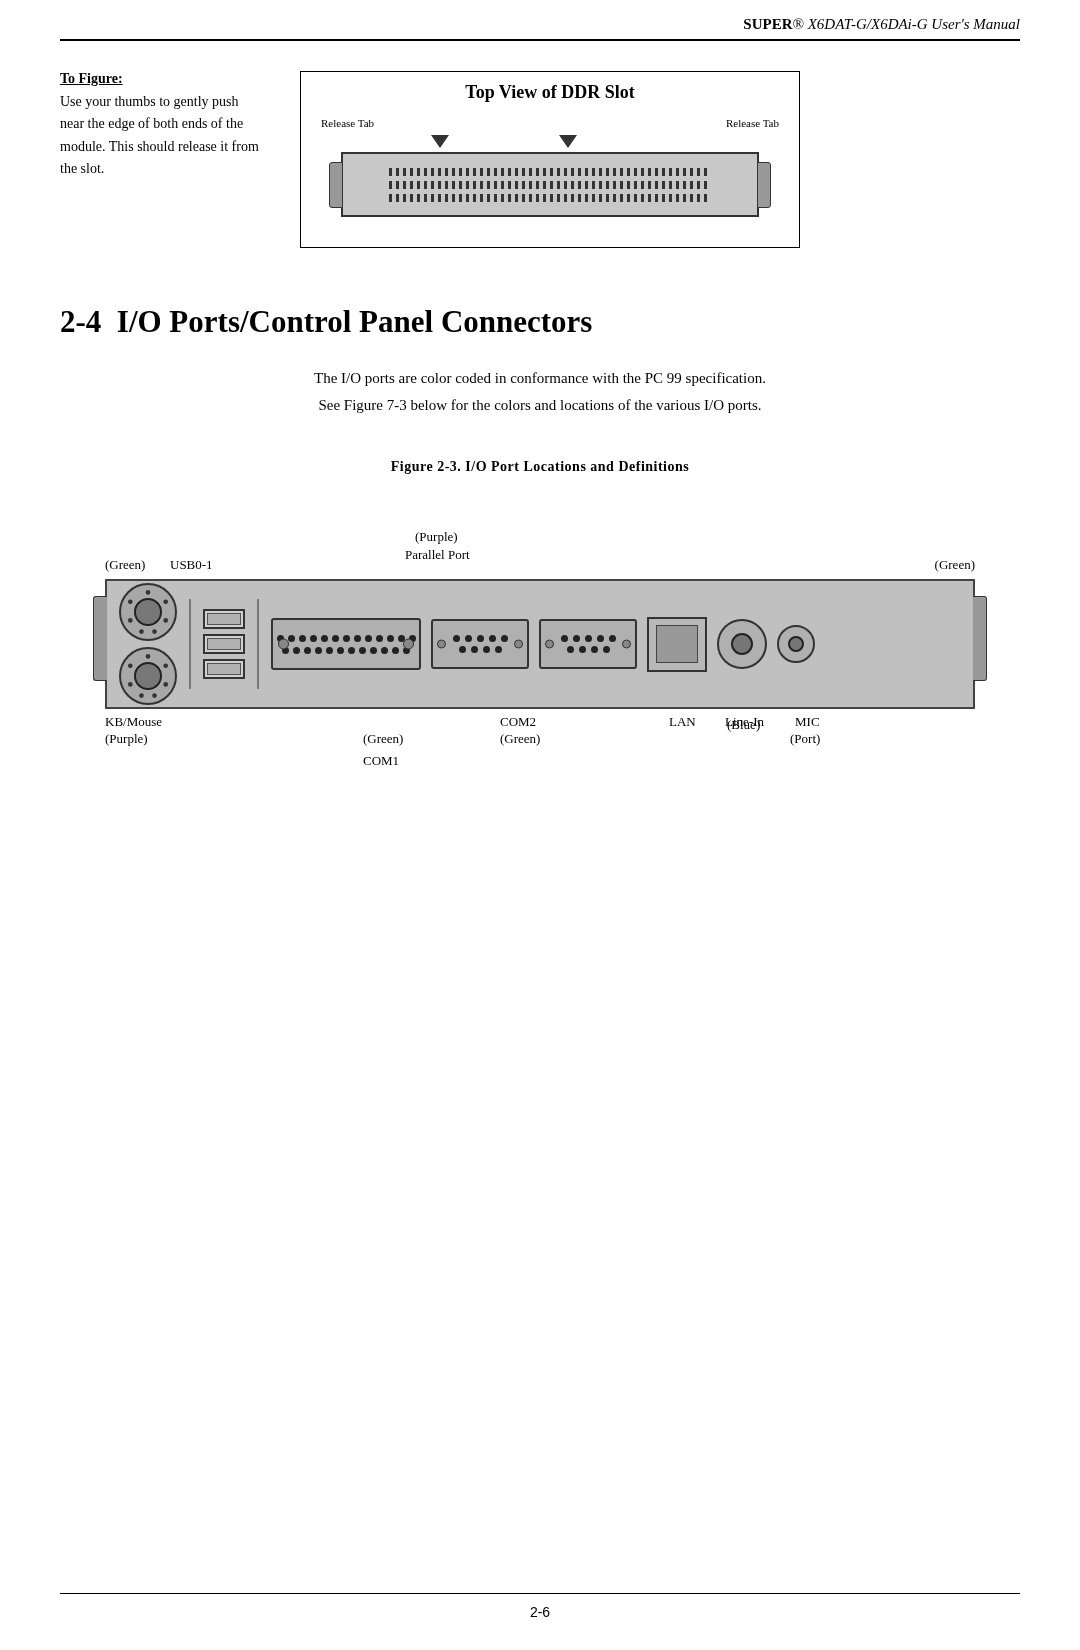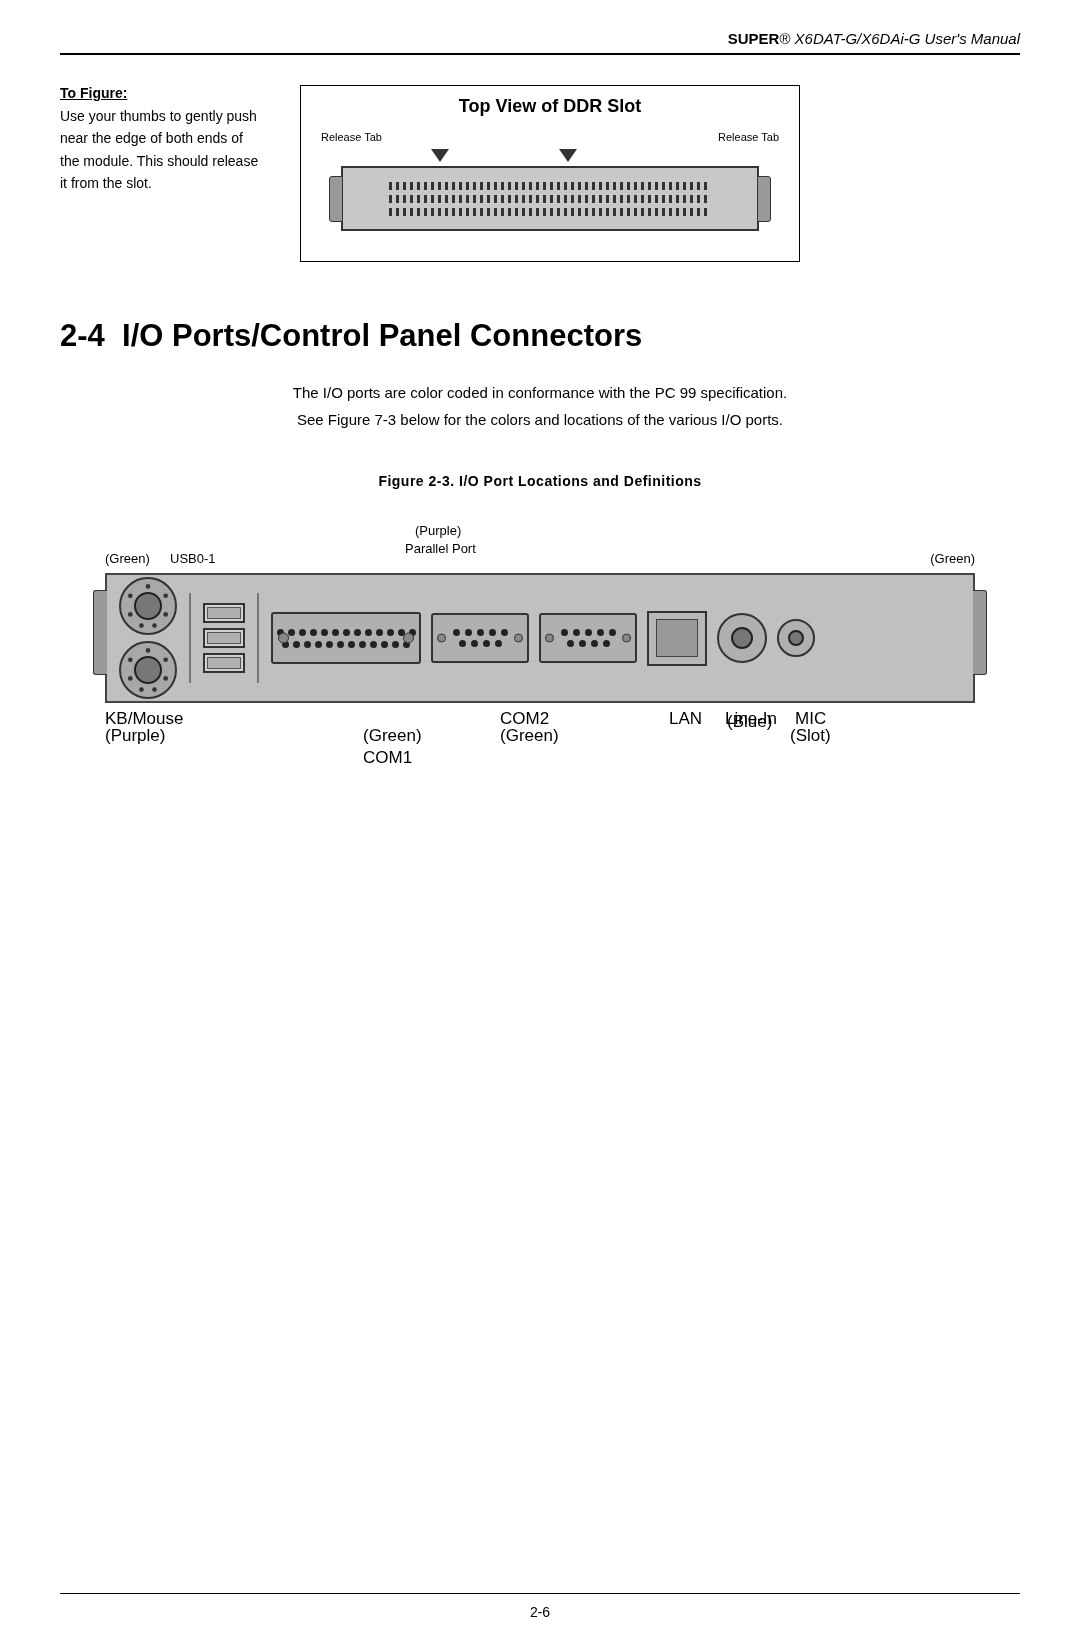--- a/index.html
+++ b/index.html
@@ -9,23 +9,24 @@
       background: #fff;
       font-family: Arial, sans-serif;
       color: #000;
       position: relative;
       overflow: hidden;
     }
 
     .page-container {
       width: 1080px;
       height: 1650px;
-      padding: 30px 60px 40px 60px;
+      padding: 16px 60px 40px 60px;
       display: flex;
       flex-direction: column;
+      font-family: Liberation Serif, serif;
     }
 
     
     .page-header {
       display: flex;
       justify-content: flex-end;
       align-items: center;
       border-bottom: 2px solid #000;
       padding-bottom: 6px;
       margin-bottom: 30px;
@@ -96,21 +97,21 @@
     
     .figure-section {
       display: flex;
       flex-direction: column;
       align-items: center;
     }
 
     .figure-caption {
       font-size: 14px;
       font-weight: bold;
-      margin-bottom: 24px;
+      margin-bottom: 44px;
       letter-spacing: 0.5px;
     }
 
     
     .page-footer {
       position: absolute;
       bottom: 30px;
       left: 0; right: 0;
       text-align: center;
       font-size: 14px;
@@ -139,21 +140,21 @@
 
     .top-label {
       position: absolute;
       font-size: 13px;
       text-align: center;
       line-height: 1.3;
     }
 
     .bottom-label {
       position: absolute;
-      font-size: 17px;
+      font-size: 13px;
       text-align: center;
       line-height: 1.3;
     }
 
     .port-panel-row {
       display: flex;
       align-items: center;
       width: 870px;
       height: 130px;
       border: 2px solid #444;
@@ -586,21 +587,21 @@
         <div class="bottom-label" style="left:258px; top:22px;">(Green)</div>
 
         <div class="bottom-label" style="left:395px; top:5px;">COM2</div>
         <div class="bottom-label" style="left:395px; top:22px;">(Green)</div>
 
         <div class="bottom-label" style="left:564px; top:5px;">LAN</div>
 
         <div class="bottom-label" style="left:620px; top:5px;">Line-In</div>
         <div class="bottom-label" style="left:690px; top:5px;">MIC</div>
         <div class="bottom-label" style="left:622px; top:8px;">(Blue)</div>
-        <div class="bottom-label" style="left:685px; top:22px;">(Slot)</div>
+        <div class="bottom-label" style="left:685px; top:22px;">(Port)</div>
       </div>
 
     </div>
   </div>
 
 </div>
 
 <div class="page-footer">
   <span>2-6</span>
 </div>

